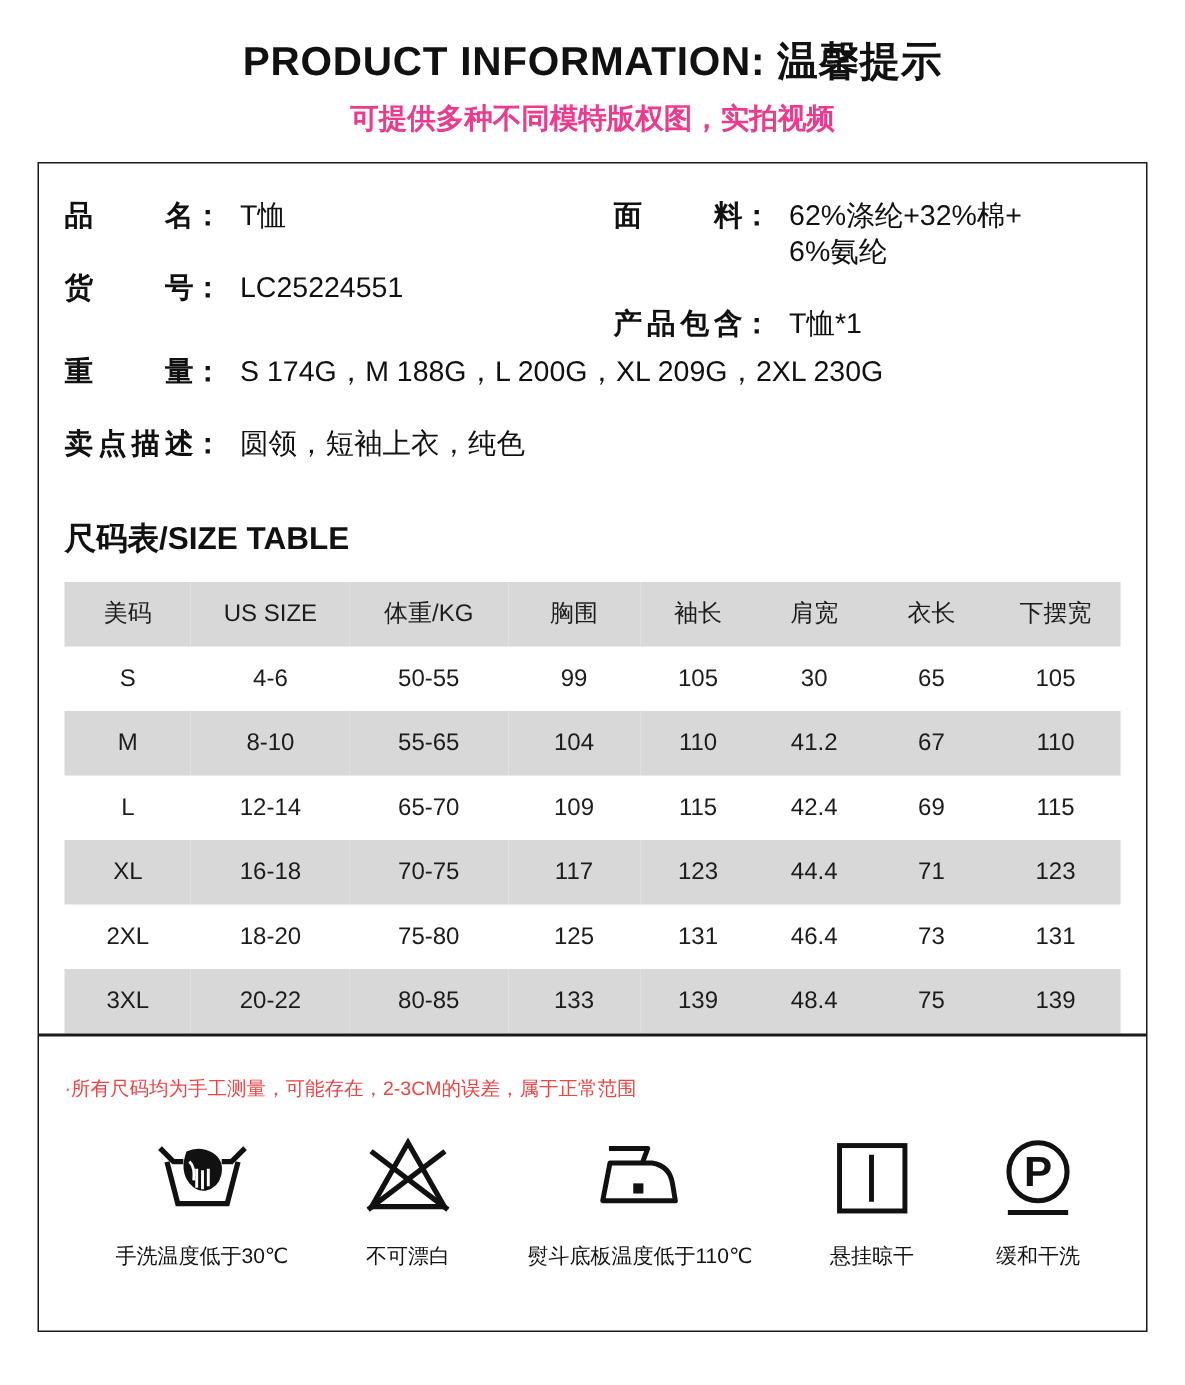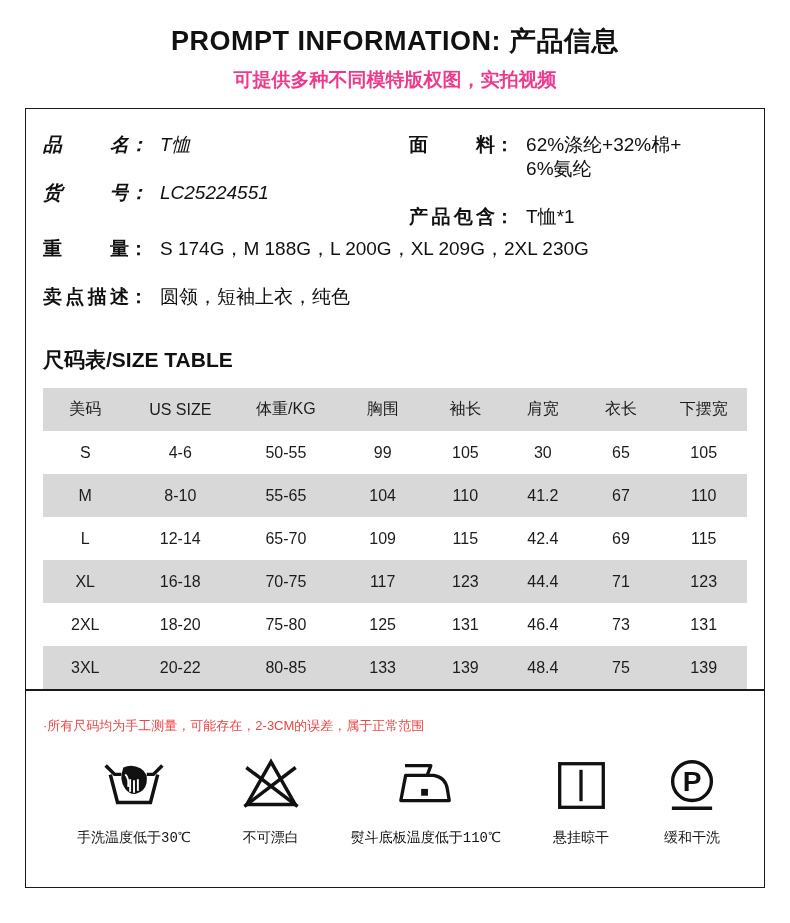--- a/index.html
+++ b/index.html
@@ -16,21 +16,21 @@
   }
   .page-subtitle {
     text-align:center; margin-top:13px; font-size:19px; font-weight:bold;
     color:var(--accent); line-height:22px;
   }
   .info-box {
     position:absolute; left:25px; top:108px; width:740px; height:780px;
     border:1px solid #1a1a1a; padding:24px 17px 0 17px;
   }
   .info-grid { display:flex; }
-  .info-col-left  { width:52%;font-style:italic; }
+  .info-col-left  { width:52%; }
   .info-col-right { width:48%; }
   .field { display:flex; align-items:flex-start; font-size:19px; line-height:24px; margin-bottom:24px; }
   .field:last-child { margin-bottom:0; }
   .field-label {
     font-weight:bold; flex:0 0 86px; text-align:justify; text-align-last:justify;
     white-space:nowrap; overflow:hidden;
   }
   .field-colon { font-weight:bold; margin-right:12px; }
   .field-value { white-space:pre-line; }
   .field-row { margin-top:8px; }
@@ -46,26 +46,26 @@
   .warm-section {
     margin:0 -17px; padding:13px 17px 0 17px; border-top:2px solid #1a1a1a;
   }
   .warm-note { margin-top:13px; font-size:13px; color:#ef4444; line-height:18px; }
   .care-row {
     margin-top:20px; display:flex; justify-content:space-between;
     align-items:flex-start; padding:0 24px 0 34px;
   }
   .care-item { display:flex; flex-direction:column; align-items:center; }
   .care-item svg { width:62px; height:62px; display:block; }
-  .care-label { margin-top:12px; font-size:14px; white-space:nowrap; color:#141414;font-family:Liberation Mono, monospace; }
+  .care-label { margin-top:12px; font-size:14px; white-space:nowrap; color:#141414; }
 </style>
 </head>
 <body>
 
-<div class="page-title">PROMPT INFORMATION: 产品信息</div>
+<div class="page-title">PRODUCT INFORMATION: 温馨提示</div>
 <div class="page-subtitle">可提供多种不同模特版权图，实拍视频</div>
 
 <div class="info-box">
 
   <div class="info-grid">
     <div class="info-col-left">
       <div class="field">
         <span class="field-label">品 名</span>
           <span class="field-colon">：</span>
         <span class="field-value">T恤</span>

